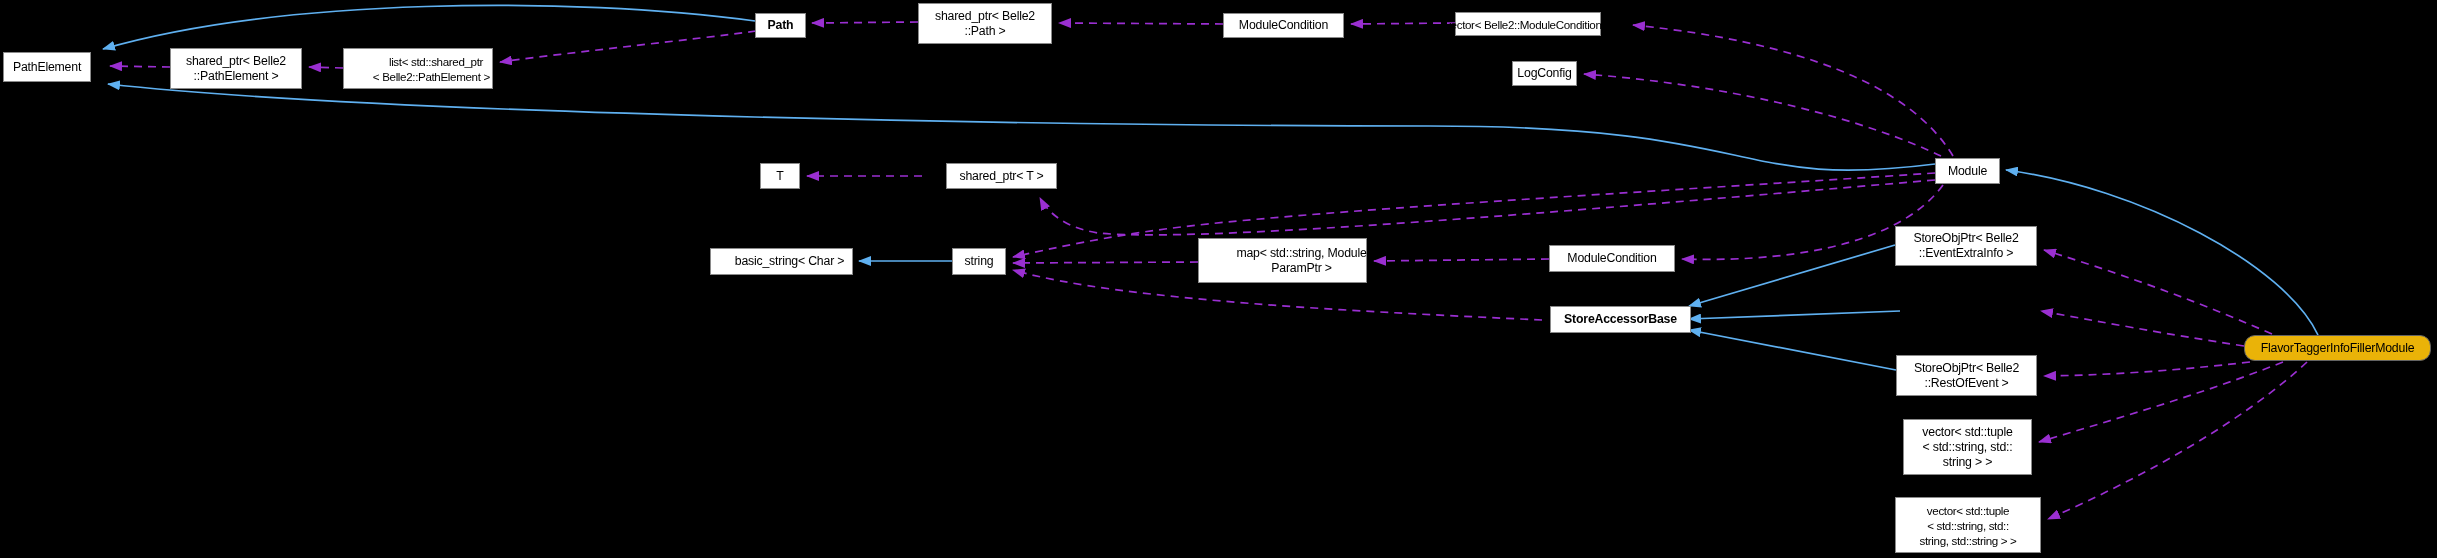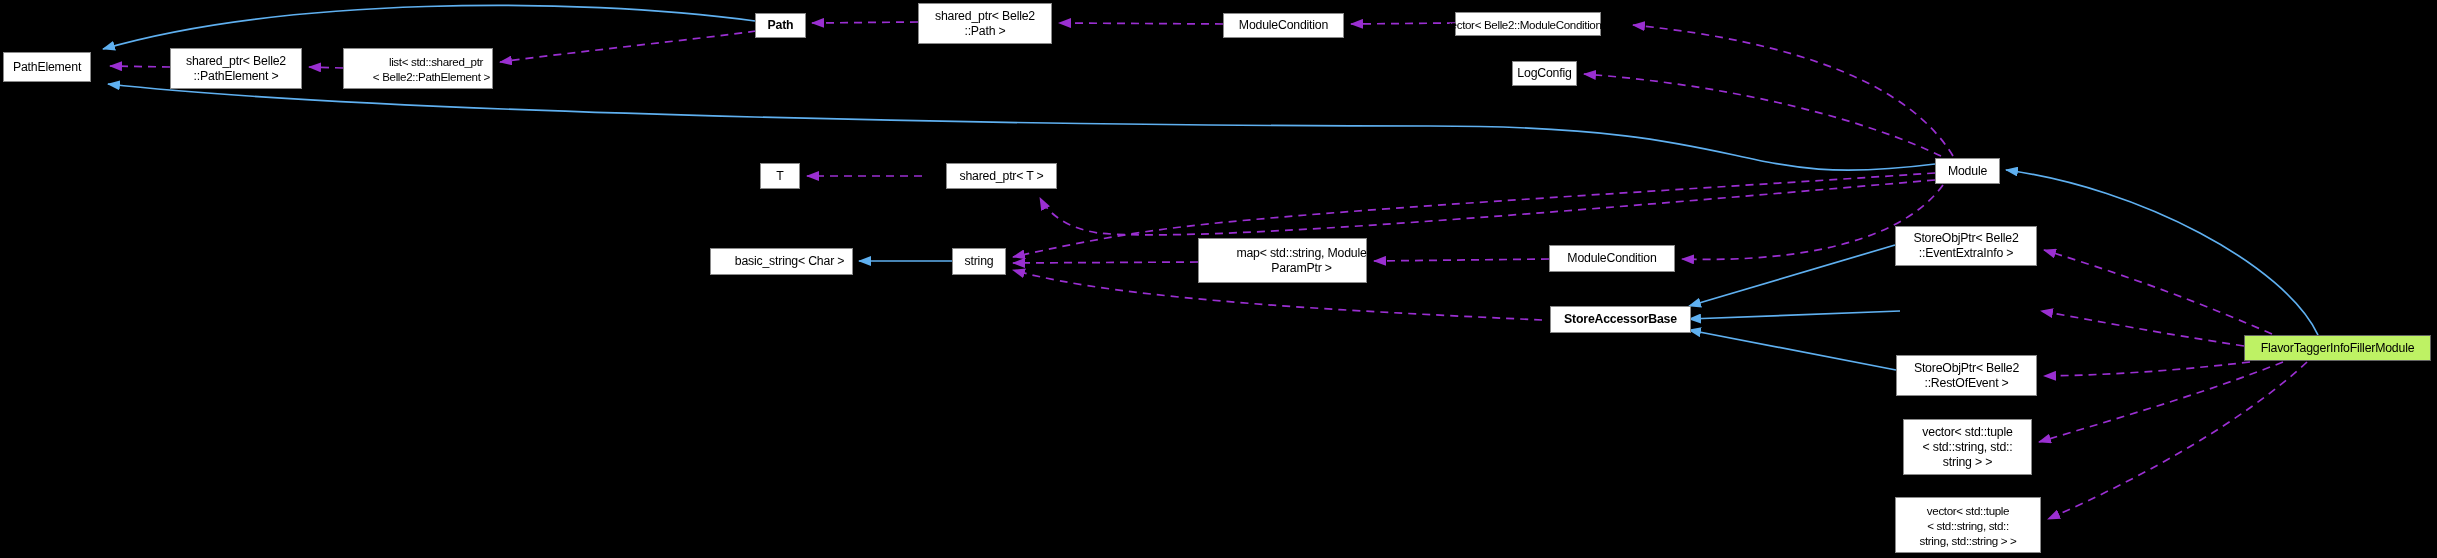--- a/index.html
+++ b/index.html
@@ -7,21 +7,21 @@
          font-family:"Liberation Sans",sans-serif;}
   #edge-layer{position:absolute;left:0;top:0;width:2437px;height:558px;}
   .edge{fill:none;stroke-width:1.7px;}
   .inheritance{stroke:#5fb0f0;}
   .usage{stroke:#9a2fd1;stroke-dasharray:8 6;}
   .node{position:absolute;box-sizing:border-box;background:#fff;border:1.4px solid #8a8a8a;
         color:#000;display:flex;flex-direction:column;align-items:center;justify-content:center;
         text-align:center;font-size:12.3px;line-height:15px;letter-spacing:-0.2px;}
   .node span{display:block;white-space:nowrap;}
   .node.tight{font-size:11.6px;letter-spacing:-0.35px;}
-  .node.highlight{background:#bef264;border-color:#636363;}
+  .node.highlight{background:#eab308;border-color:#636363;border-radius:11px;}
 </style>
 </head>
 <body>
 
 <div id="stage">
 
   <svg id="edge-layer" viewBox="0 0 2437 558" width="2437" height="558" xmlns="http://www.w3.org/2000/svg">
     <defs>
       <marker id="arrow-inheritance" markerUnits="userSpaceOnUse" markerWidth="14" markerHeight="10" refX="12" refY="5" orient="auto">
         <path d="M0,0 L13,5 L0,10 z" fill="#5fb0f0"></path>

